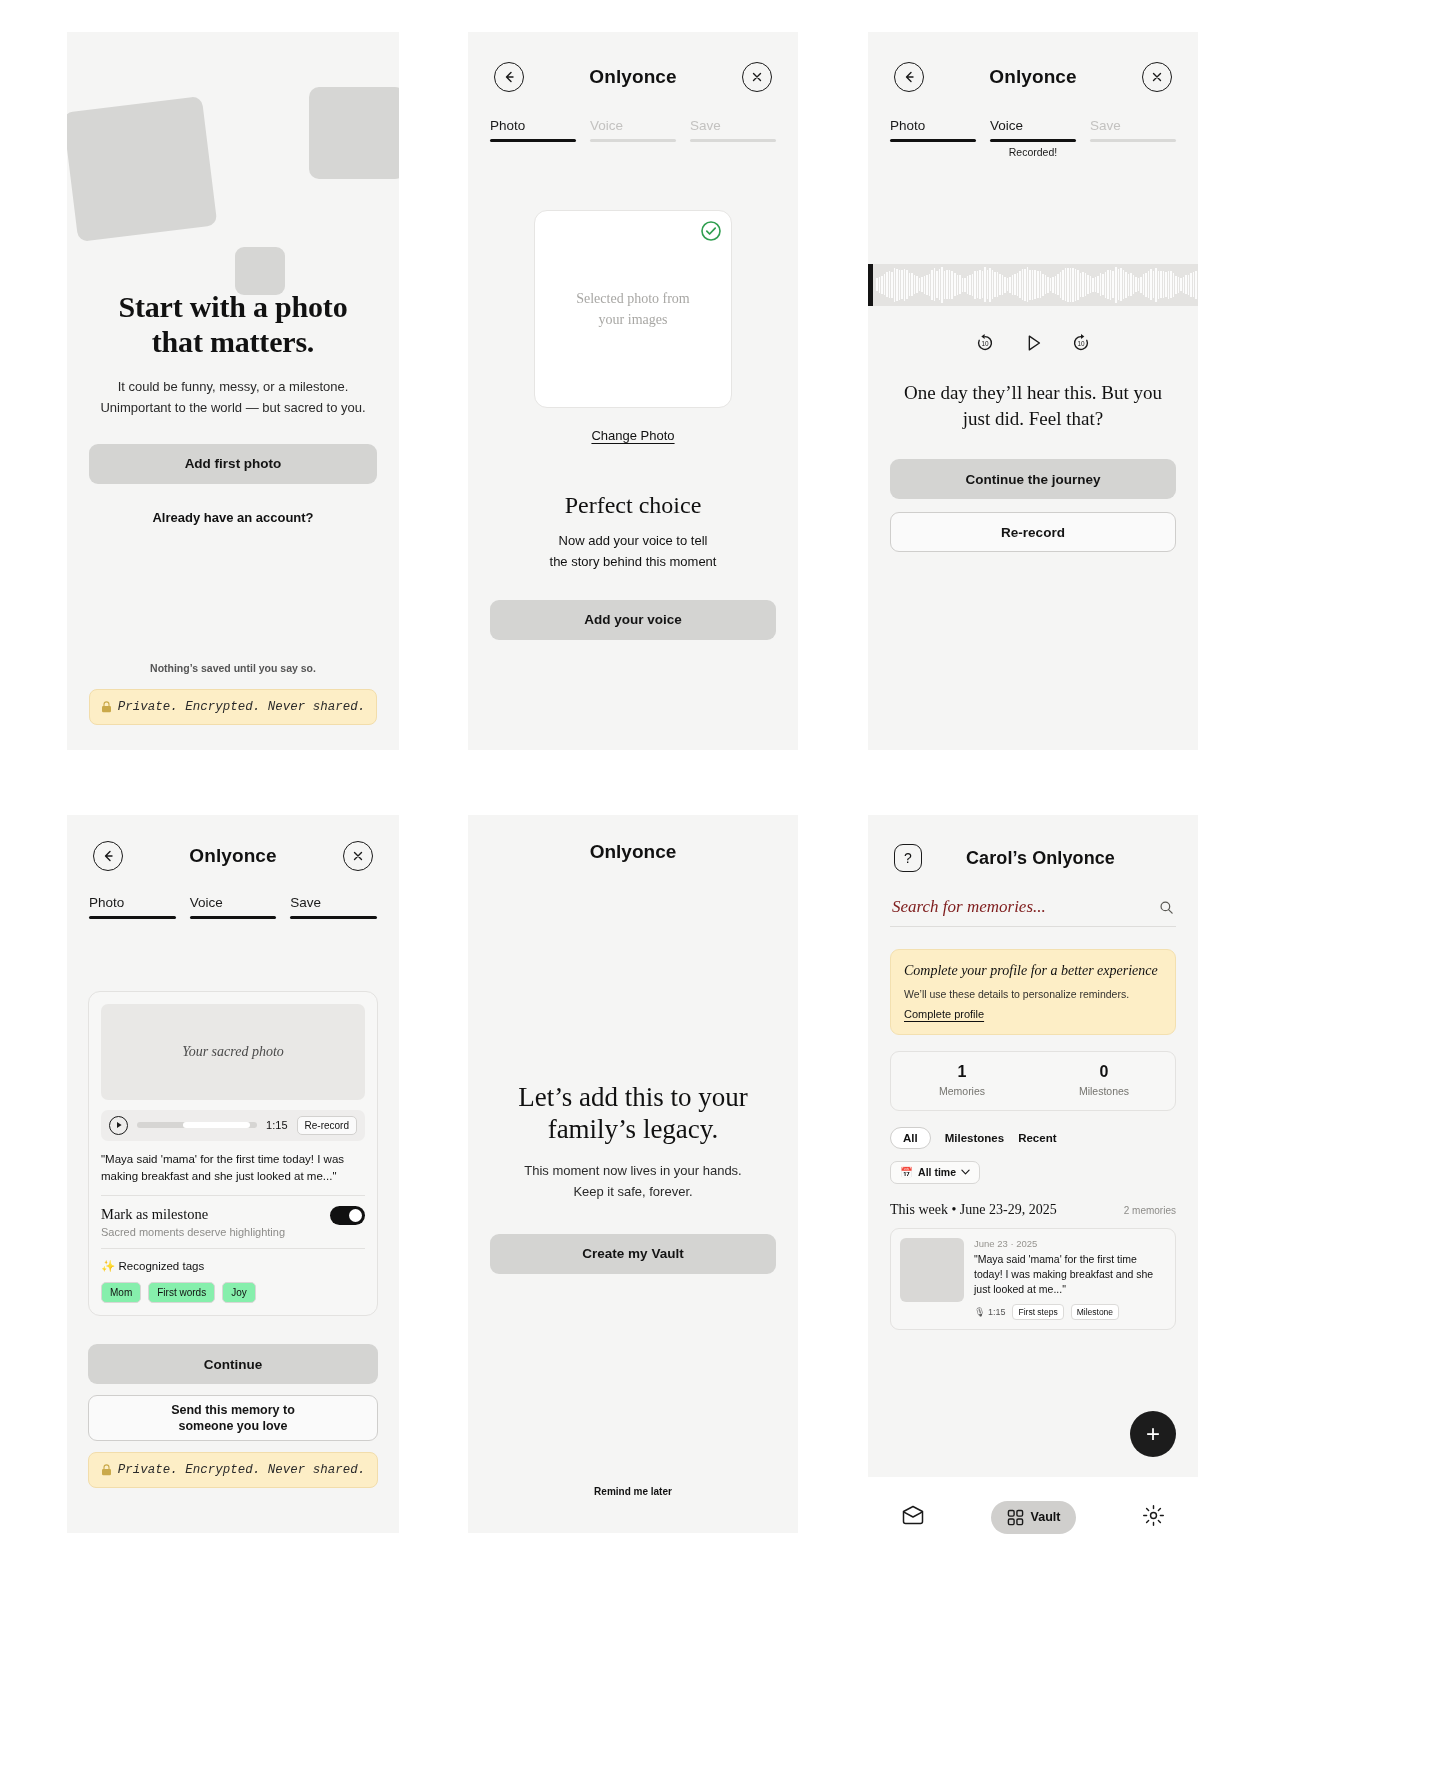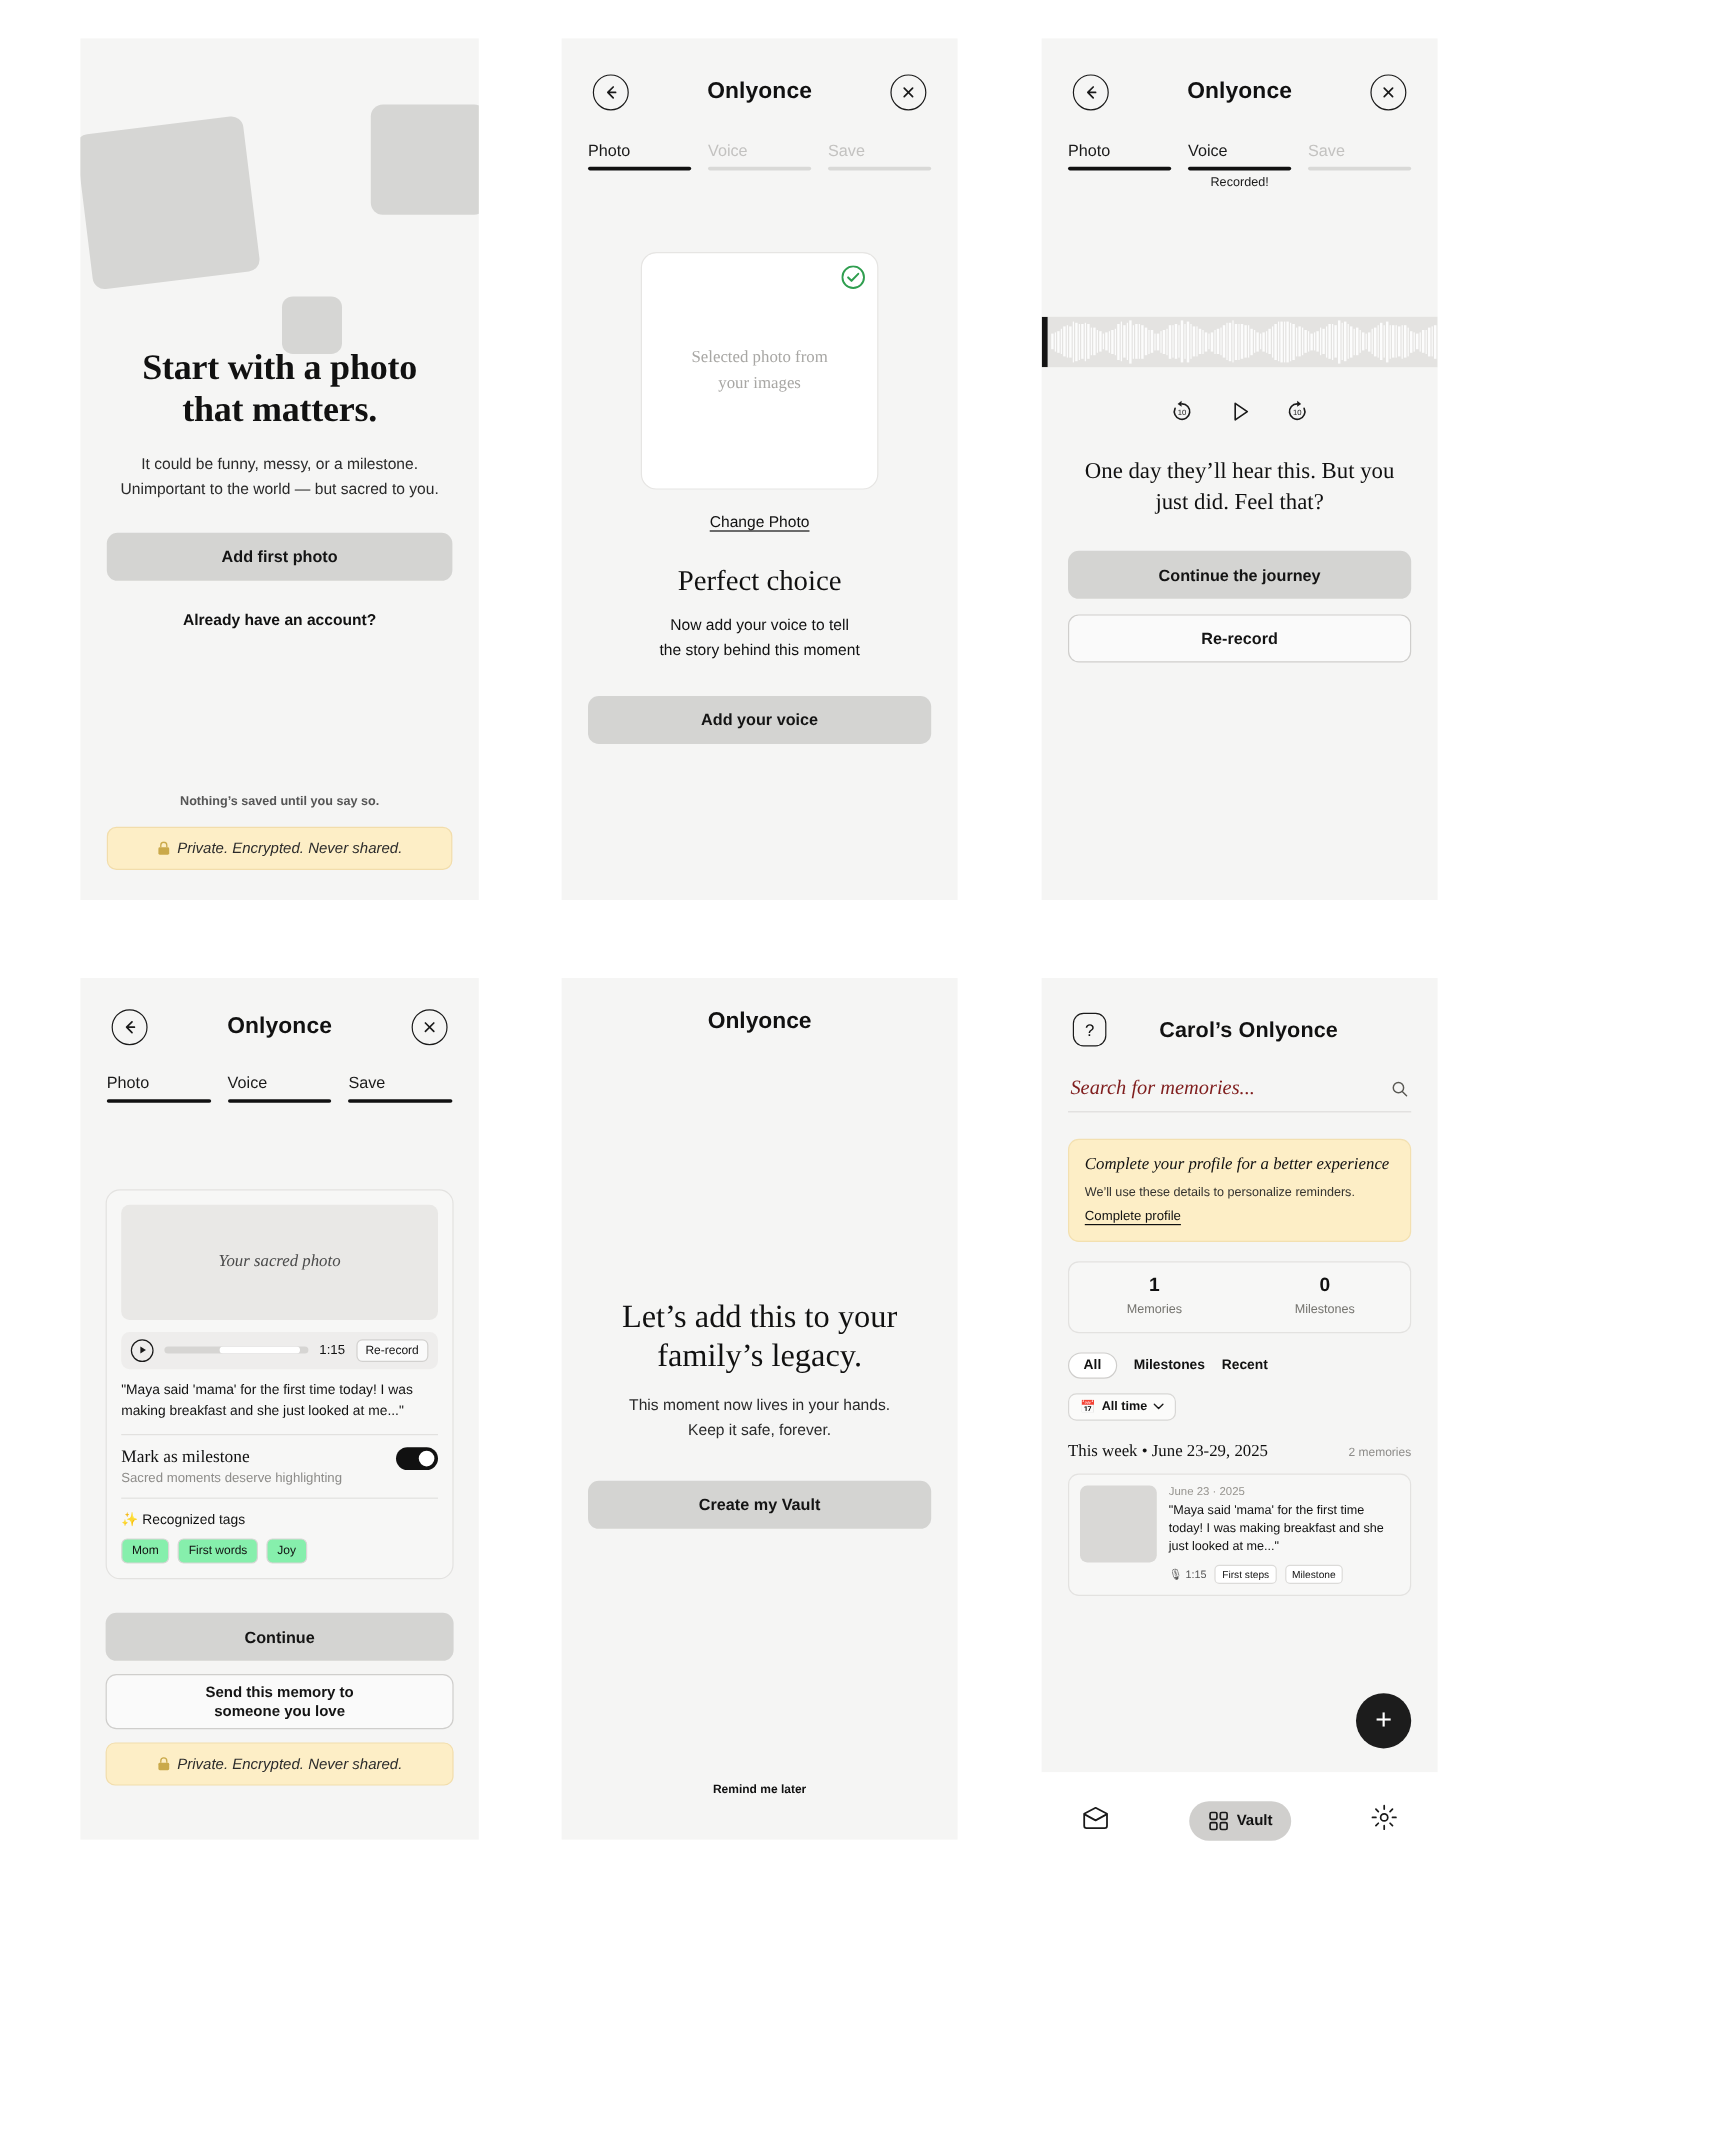--- a/index.html
+++ b/index.html
@@ -46,21 +46,21 @@
     height: 40px; border-radius: 9px; font-size: 13.5px; font-weight:700;
     background:#d4d4d2; color:#141414;
   }
   .btn.ghost { background: transparent; border:1px solid #cfcecc; font-weight:700; }
   .btn.tall { height: 46px; }
 
   .privacy {
     background:#fdeec6; border:1px solid #f2ddab; border-radius:8px;
     height:36px; display:flex; align-items:center; justify-content:center;
     gap:6px; font-size:12.5px; font-style:italic;
-    font-family:Liberation Sans, sans-serif; color:#2b2b2b;text-align:center;
+    font-family:Liberation Mono, monospace; color:#2b2b2b;text-align:center;
   }
 
   
   #s1 { left:67px; top:32px; width:332px; height:718px; }
   .ph { position:absolute; background:#d6d6d4; }
   .ph.a { left:3px; top:72px; width:140px; height:130px; border-radius:10px; transform:rotate(-7deg); }
   .ph.b { left:242px; top:55px; width:96px; height:92px; border-radius:10px; }
   .ph.c { left:168px; top:215px; width:50px; height:48px; border-radius:9px; }
   #s1 h1 { font-size: 30px; line-height: 1.16; font-weight: 700; letter-spacing:-.2px; margin-top: 258px; }
   #s1 .sub { font-size:13px; line-height:1.63; color:#2a2a2a; margin-top:16px; padding:0 28px; }
@@ -225,21 +225,21 @@
           <span>Selected photo from</span><br>
           <span>your images</span>
         </div>
       </div>
     </div>
 
     <div class="center" style="margin-top:18px;">
       <span class="link-u">Change Photo</span>
     </div>
 
-    <div class="center serif" style="margin-top:28px; font-size:24px;text-align:center;">Perfect choice</div>
+    <div class="center serif" style="margin-top:48px; font-size:24px;text-align:center;">Perfect choice</div>
     <div class="center" style="margin-top:11px; font-size:13px; line-height:1.62;">
       <span>Now add your voice to tell</span><br>
       <span>the story behind this moment</span>
     </div>
 
     <div style="padding:0 22px; margin-top:28px;">
       <div class="btn">Add your voice</div>
     </div>
   </div>
 

